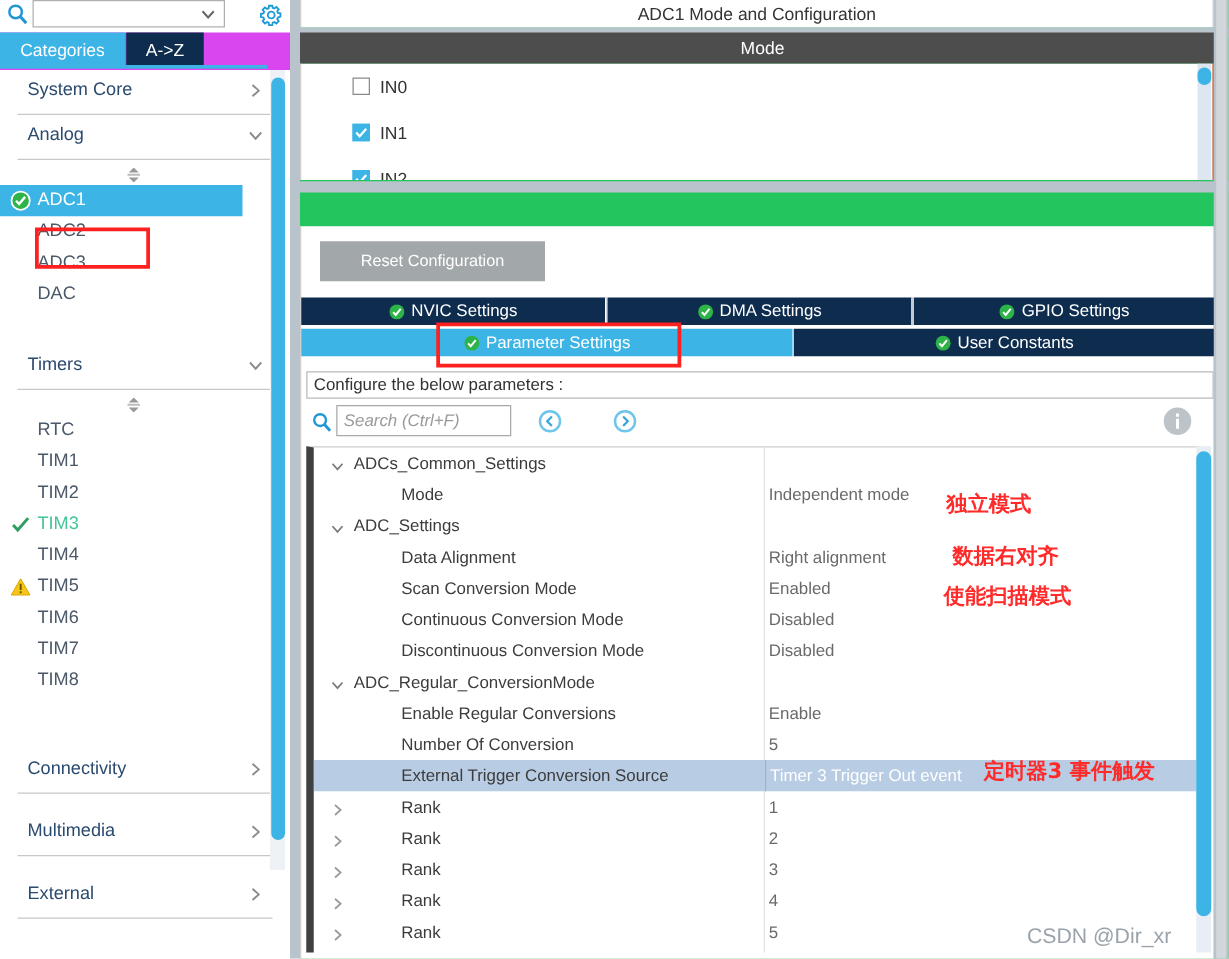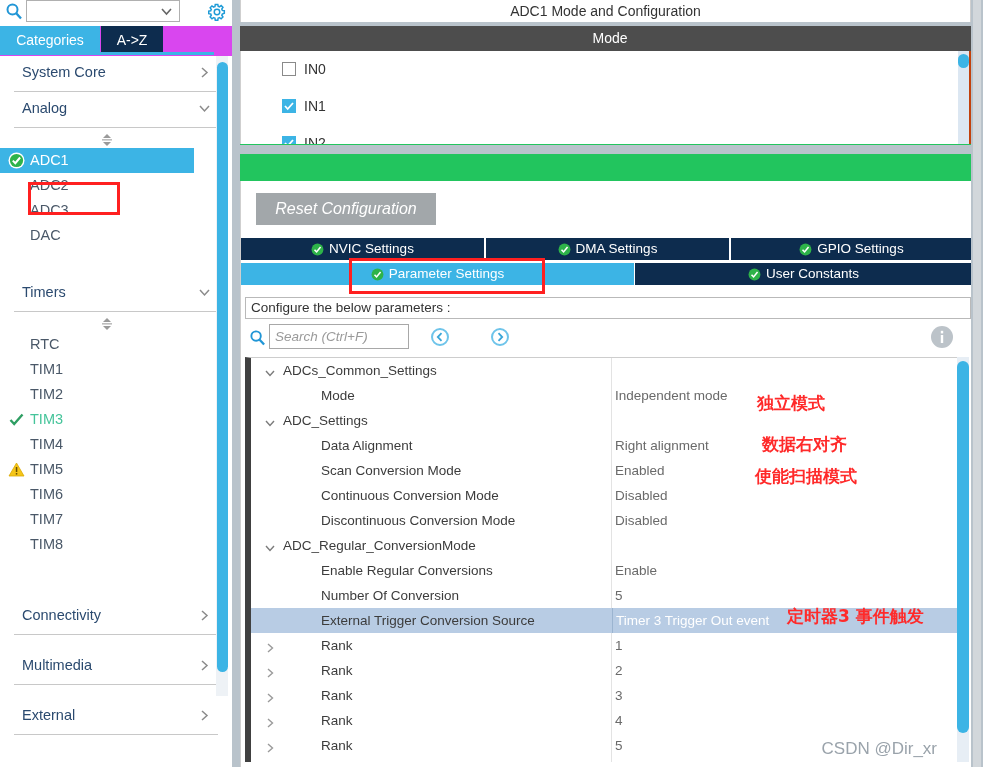--- a/index.html
+++ b/index.html
@@ -113,21 +113,21 @@
     background: #ffffff; text-align: center; line-height: 22px;
     font-size: 14px; color: #333;
   }
   .dark-bar {
     background: #4d4d4d; color: #ffffff; text-align: center;
     font-size: 14px; line-height: 25px; height: 25px;
   }
   #mode-bar { position: absolute; left: 0; top: 26px; width: 740px; }
   #mode-body {
     position: absolute; left: 0; top: 51px; width: 731px; height: 93px;
-    background: #ffffff; border-left: 1px solid #cfcfcf; border-right:6px solid #c2410c;
+    background: #ffffff; border-left: 1px solid #cfcfcf; border-right:1px solid #c2410c;
     overflow: hidden;
   }
   .chk-row { position: relative; height: 37px; padding-left: 41px; line-height: 37px; font-size: 14px; color:#333;}
   .chk-box {
     position: absolute; left: 41px; top: 11px; width: 14px; height: 14px;
     border: 1px solid #8a8a8a; background: #fff;
   }
   .chk-box.on { background: #3cb4e5; border-color: #3cb4e5; }
   .chk-label { margin-left: 22px; }
   #mode-sb-track {
@@ -141,22 +141,22 @@
   .hgap { position:absolute; left:0; width: 743px; height: 9px; background:#b9c3cb; }
 
   #config-bar { position: absolute; left: 0; top: 156px; width: 740px; }
   #config-body {
     position: absolute; left: 0; top: 181px; width: 731px; height: 586px;
     background: #ffffff; border-left: 1px solid #cfcfcf;
   }
   .reset-btn {
     position: absolute; left: 15px; top: 12px; width: 180px; height: 32px;
     background: #a2a7aa; color: #ffffff; border: none;
-    font-size: 16px; font-family: "Liberation Sans", sans-serif;
-    text-align: center; line-height: 32px; font-style: italic;
+    font-size: 13px; font-family: "Liberation Sans", sans-serif;
+    text-align: center; line-height: 32px;
   }
 
   .tab-strip { position: absolute; left: 0; width: 731px; height: 22px; }
   .cfg-tab {
     position: absolute; top: 0; height: 22px; background: #0d2c4e;
     color: #ffffff; font-size: 13.5px; line-height: 22px; text-align: center;
     border-right: 1px solid #ffffff;
   }
   .cfg-tab.active { background: #3cb4e5; }
   .tab-check { display: inline-block; vertical-align: -3px; margin-right: 5px; }

